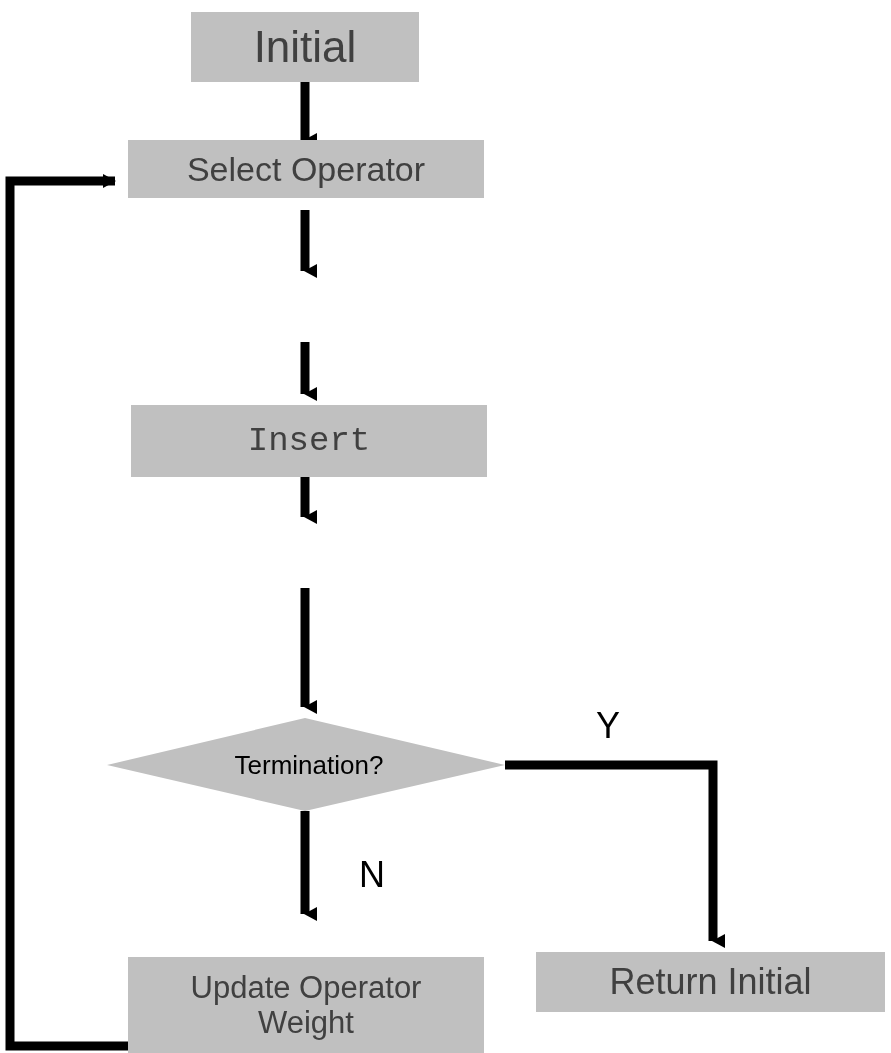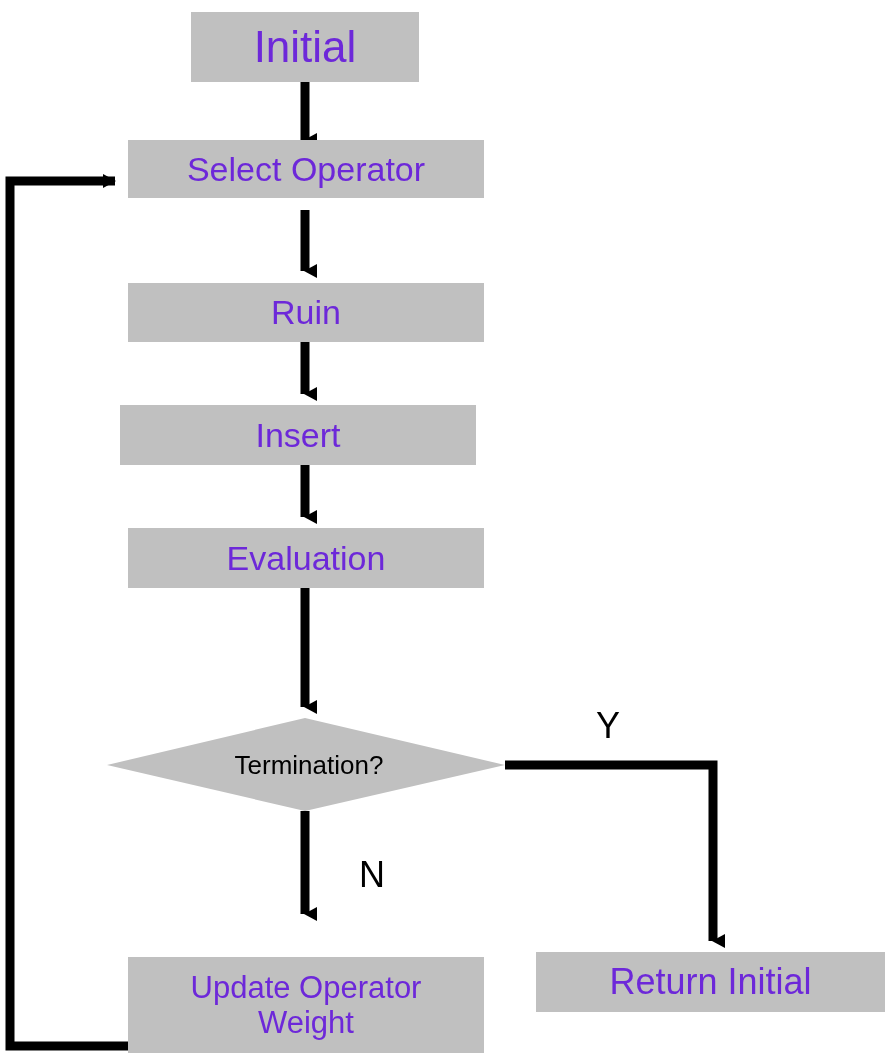--- a/index.html
+++ b/index.html
@@ -20,21 +20,21 @@
   #flow-svg {
     position: absolute;
     top: 0;
     left: 0;
     width: 891px;
     height: 1053px;
   }
   .node-box {
     position: absolute;
     background: #c0c0c0;
-    color: #6d28d9;
+    color: #404040;
     display: flex;
     align-items: center;
     justify-content: center;
     text-align: center;
     line-height: 1.12;
     box-sizing: border-box;
     white-space: pre-line;
   }
   .node-diamond-label {
     position: absolute;
@@ -50,21 +50,21 @@
     color: #000000;
     display: flex;
     align-items: center;
     justify-content: center;
     box-sizing: border-box;
   }
   
   #node-initial      { left: 191px; top: 12px;  width: 228px; height: 70px;  font-size: 44px; }
   #node-select       { left: 128px; top: 140px; width: 356px; height: 58px;  font-size: 34px; }
   #node-ruin         { left: 128px; top: 283px; width: 356px; height: 59px;  font-size: 34px; }
-  #node-insert       { left: 120px; top: 405px; width: 356px; height: 60px;  font-size: 34px; }
+  #node-insert       { left: 131px; top: 405px; width: 356px; height: 72px;  font-size: 34px; font-family: Liberation Mono, monospace; }
   #node-evaluation   { left: 128px; top: 528px; width: 356px; height: 60px;  font-size: 34px; }
   #node-update       { left: 128px; top: 957px; width: 356px; height: 97px;  font-size: 31px; }
   #node-return       { left: 536px; top: 952px; width: 349px; height: 60px;  font-size: 36px; }
   #label-termination { left: 109px; top: 736px; width: 400px; height: 58px;  font-size: 26px; }
   #label-yes         { left: 588px; top: 704px; width: 40px;  height: 44px;  font-size: 36px; }
   #label-no          { left: 352px; top: 852px; width: 40px;  height: 46px;  font-size: 36px; }
 </style>
 </head>
 <body>
 
@@ -96,25 +96,23 @@
 
     <polyline points="505,765 713,765 713,941" fill="none" stroke="#000000" stroke-width="9" marker-end="url(#arrow-down)"></polyline>
 
     <polyline points="305,1022 305,1046 10,1046 10,181 115,181" fill="none" stroke="#000000" stroke-width="9" marker-end="url(#arrow-right)"></polyline>
   </svg>
 
   <div class="node-box" id="node-initial">Initial</div>
 
   <div class="node-box" id="node-select">Select Operator</div>
 
-  <div class="node-box" id="node-ruin">Ruin</div>
 
   <div class="node-box" id="node-insert">Insert</div>
 
-  <div class="node-box" id="node-evaluation">Evaluation</div>
 
   <div class="node-diamond-label" id="label-termination">Termination?</div>
 
   <div class="node-box" id="node-update">Update Operator
 Weight</div>
 
   <div class="node-box" id="node-return">Return Initial</div>
 
   <div class="edge-label" id="label-yes">Y</div>
 

